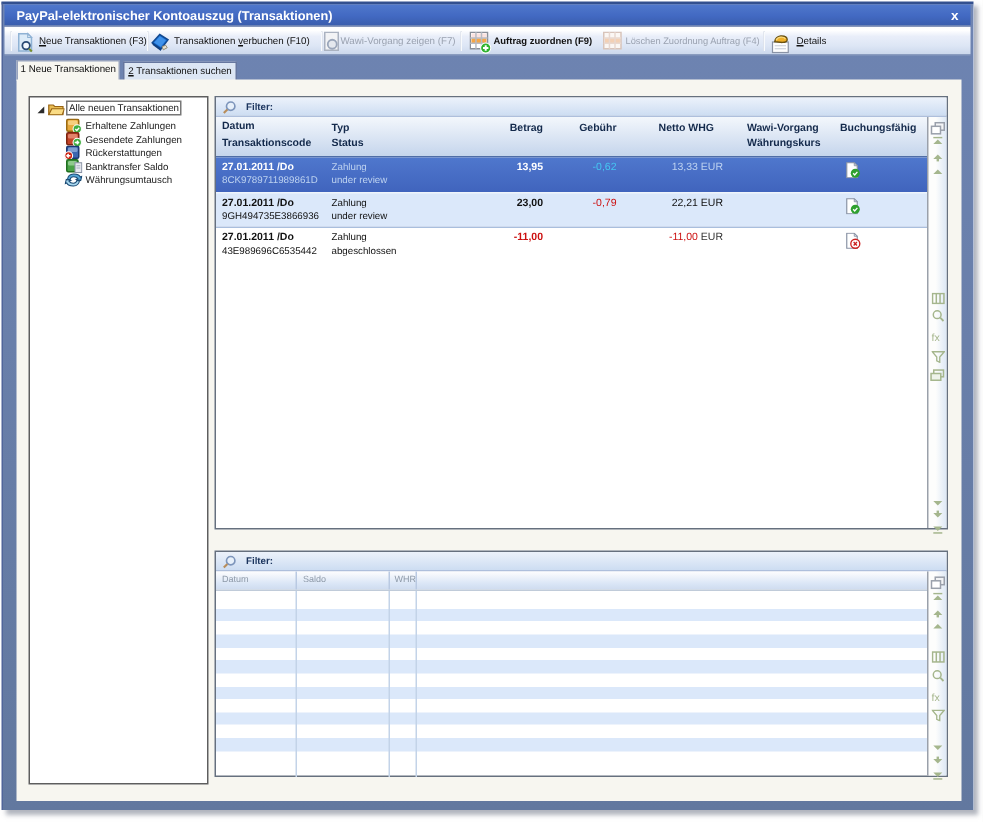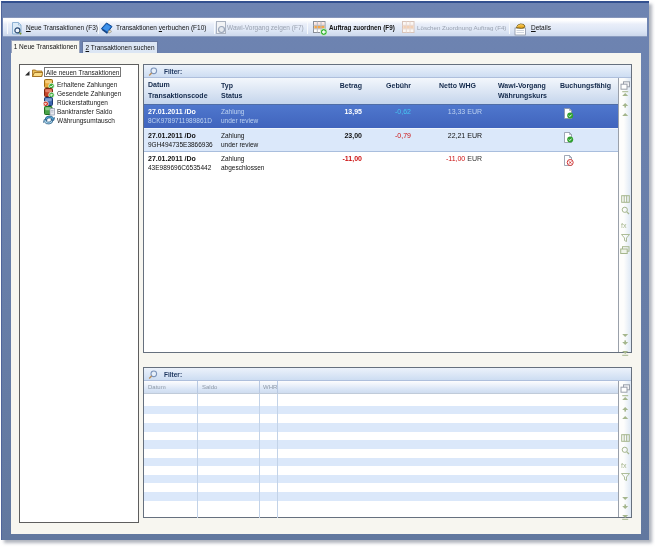--- a/index.html
+++ b/index.html
@@ -38,20 +38,21 @@
 #hdr2 { position:absolute; left:0; top:13px; width:474px; height:13px; background:linear-gradient(#fdfdfe,#d9e5f6 70%,#cfdcef); border-bottom:1px solid #c0cbd9; color:#8d99a8; font-size:6px; }
 #g2rows { position:absolute; left:0; top:26px; width:474px; height:124px; }
 .stripe { position:absolute; left:0; width:474px; height:8.6px; background:#dbe8fa; }
 .colline { position:absolute; top:0; bottom:0; width:1px; background:#c3d3e8; }
 .colline2 { position:absolute; top:0; bottom:0; width:1px; background:#b9c9e2; }
 svg.abs { position:absolute; display:block; }
 </style>
 </head>
 <body>
 <div id="win">
+  <div id="title">PayPal-elektronischer Kontoauszug (Transaktionen)<span id="xbtn">x</span></div>
   <div id="toolbar">
       <div class="tbsep" style="left:4px;"></div>
       <svg class="abs" width="13" height="15" viewBox="0 0 13 15" style="left:8px;top:3px;">
         <path d="M1.5 1.5 h6 l2.5 2.5 v9 h-8.5 Z" fill="#dcebf8" stroke="#8fb2d4"></path>
         <path d="M7.5 1.5 l2.5 2.5 h-2.5 Z" fill="#f4f9fd" stroke="#8fb2d4" stroke-width="0.8"></path>
         <circle cx="6.4" cy="9.4" r="2.5" fill="#f2f7fc" stroke="#2a4a74" stroke-width="1.2"></circle>
         <line x1="8.4" y1="11.4" x2="10.2" y2="13.3" stroke="#7a8f2a" stroke-width="1.4"></line>
       </svg>
       <div class="tbtxt " style="left:23px;"><u>N</u>eue Transaktionen (F3)</div>
       <div class="tbsep" style="left:95px;"></div>

